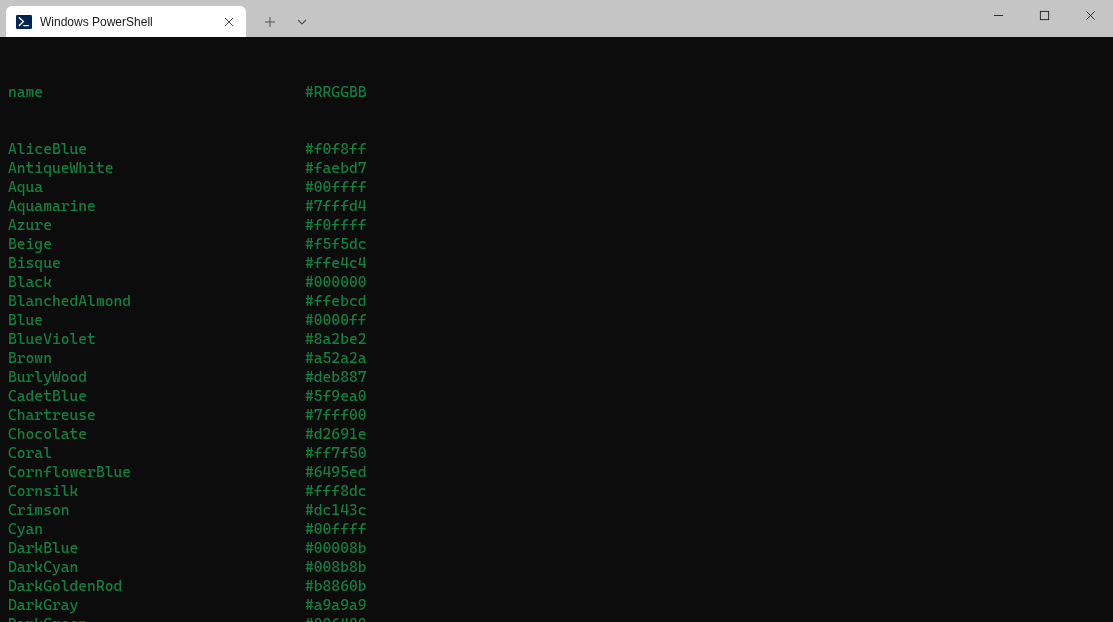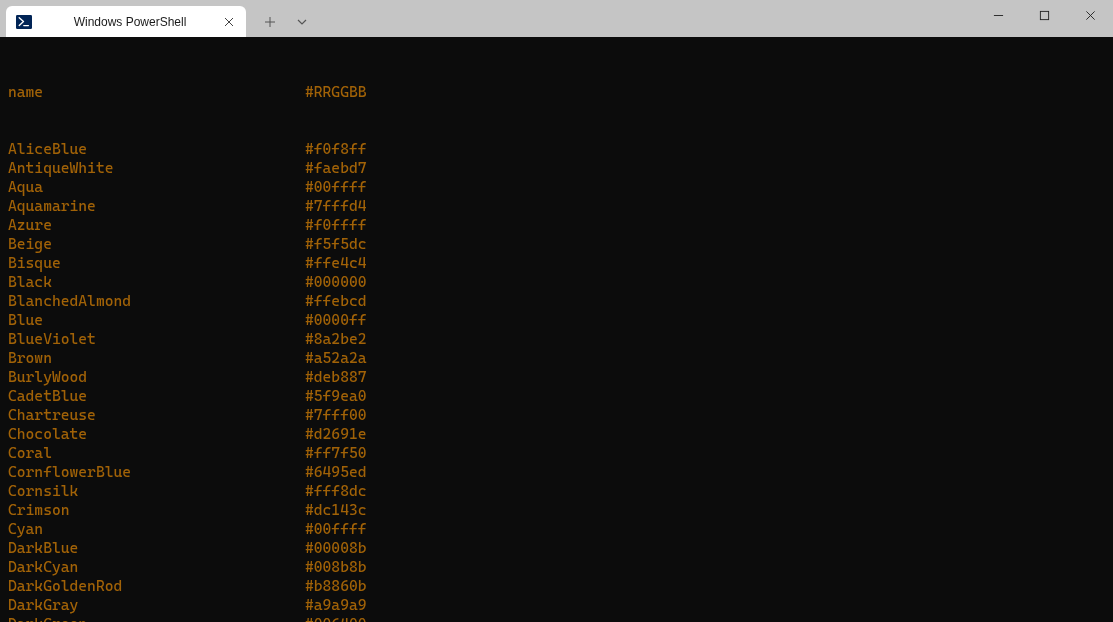--- a/index.html
+++ b/index.html
@@ -19,21 +19,20 @@
       background: #c5c5c5;
       display: flex;
       align-items: flex-start;
       position: relative;
     }
     .tab-strip {
       display: flex;
       align-items: flex-end;
       height: 37px;
       padding-left: 6px;
-      text-align: center;
     }
     .tab {
       display: flex;
       align-items: center;
       background: #ffffff;
       height: 31px;
       margin-top: 6px;
       border-top-left-radius: 6px;
       border-top-right-radius: 6px;
       padding: 0 8px 0 10px;
@@ -92,21 +91,21 @@
       width: 46px;
       height: 31px;
       display: flex;
       align-items: center;
       justify-content: center;
       color: #333;
       cursor: pointer;
     }
     .terminal {
       background: #0c0c0c;
-      color: #a16207;
+      color: #15803d;
       font-family: "Cascadia Mono", "Consolas", monospace;
       font-size: 15px;
       line-height: 19px;
       height: 585px;
       padding: 8px 8px 0 8px;
       white-space: pre;
       overflow: hidden;
       position: relative;
     }
     .row {

